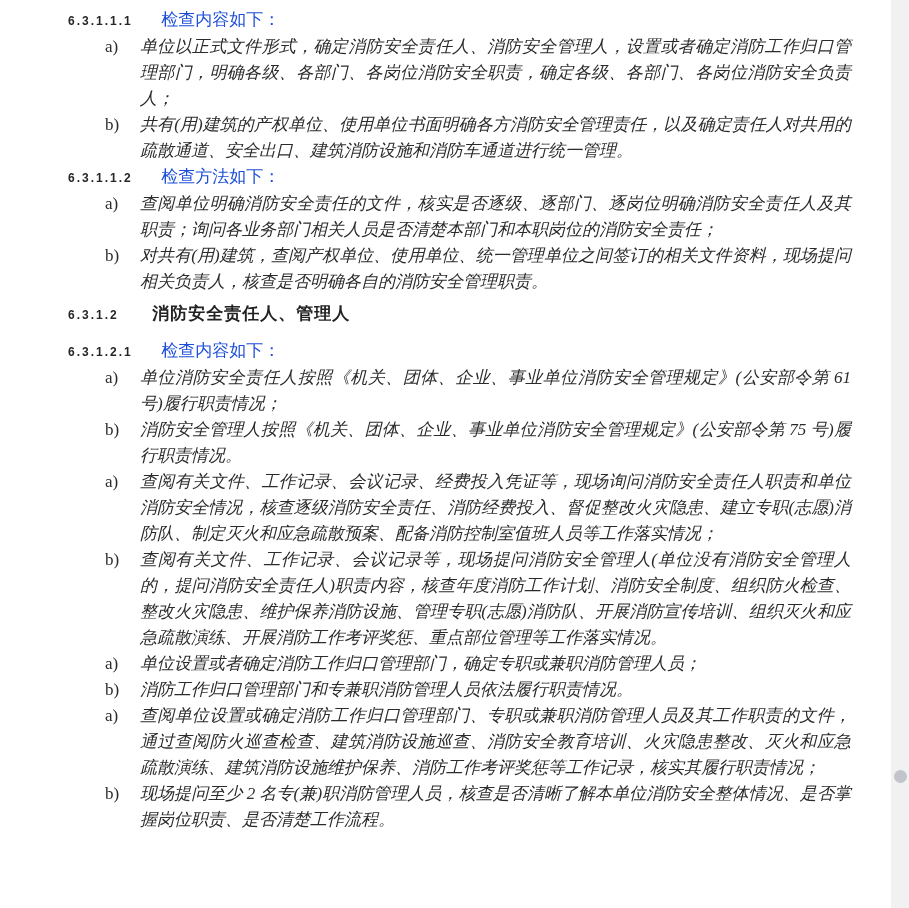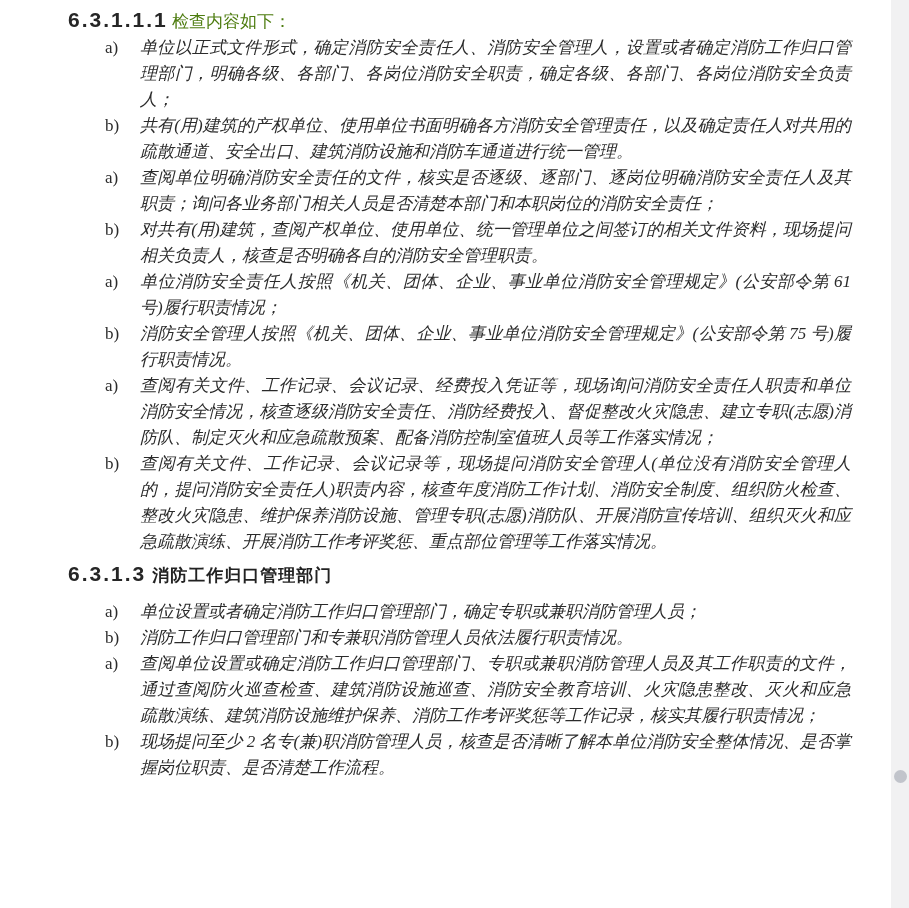--- a/index.html
+++ b/index.html
@@ -24,28 +24,28 @@
     top: 7px;
     width: 783px;
   }
   .clause-head {
     white-space: nowrap;
   }
   .num {
     display: inline-block;
     font-family: "Liberation Sans", "DejaVu Sans", sans-serif;
     font-weight: 700;
-    font-size: 21px;
+    font-size: 12px;
     letter-spacing: 2px;
     color: #262626;
     vertical-align: baseline;
   }
   .clause-head .num { min-width: 89px; }
   .clause-title {
-    color: #4d7c0f;
+    color: #1d4ed8;
   }
   .section-heading {
     margin-top: 6px;
     margin-bottom: 10px;
     white-space: nowrap;
   }
   .section-heading .num { min-width: 80px; }
   .section-heading .heading-title {
     font-family: "Liberation Sans", "DejaVu Sans", sans-serif;
     font-weight: 700;
@@ -97,52 +97,60 @@
     </div>
     <div class="item">
       <span class="item-label">a)</span>
       <span class="item-text">单位以正式文件形式，确定消防安全责任人、消防安全管理人，设置或者确定消防工作归口管理部门，明确各级、各部门、各岗位消防安全职责，确定各级、各部门、各岗位消防安全负责人；</span>
     </div>
     <div class="item">
       <span class="item-label">b)</span>
       <span class="item-text">共有(用)建筑的产权单位、使用单位书面明确各方消防安全管理责任，以及确定责任人对共用的疏散通道、安全出口、建筑消防设施和消防车通道进行统一管理。</span>
     </div>
 
+    <div class="clause-head">
+      <span class="num">6.3.1.1.2</span>
+      <span class="clause-title">检查方法如下：</span>
+    </div>
     <div class="item">
       <span class="item-label">a)</span>
       <span class="item-text">查阅单位明确消防安全责任的文件，核实是否逐级、逐部门、逐岗位明确消防安全责任人及其职责；询问各业务部门相关人员是否清楚本部门和本职岗位的消防安全责任；</span>
     </div>
     <div class="item">
       <span class="item-label">b)</span>
       <span class="item-text">对共有(用)建筑，查阅产权单位、使用单位、统一管理单位之间签订的相关文件资料，现场提问相关负责人，核查是否明确各自的消防安全管理职责。</span>
     </div>
 
+    <div class="section-heading">
+      <span class="num">6.3.1.2</span>
+      <span class="heading-title">消防安全责任人、管理人</span>
+    </div>
 
+    <div class="clause-head">
+      <span class="num">6.3.1.2.1</span>
+      <span class="clause-title">检查内容如下：</span>
+    </div>
     <div class="item">
       <span class="item-label">a)</span>
       <span class="item-text">单位消防安全责任人按照《机关、团体、企业、事业单位消防安全管理规定》(公安部令第 61 号)履行职责情况；</span>
     </div>
     <div class="item">
       <span class="item-label">b)</span>
       <span class="item-text">消防安全管理人按照《机关、团体、企业、事业单位消防安全管理规定》(公安部令第 75 号)履行职责情况。</span>
     </div>
 
     <div class="item">
       <span class="item-label">a)</span>
       <span class="item-text">查阅有关文件、工作记录、会议记录、经费投入凭证等，现场询问消防安全责任人职责和单位消防安全情况，核查逐级消防安全责任、消防经费投入、督促整改火灾隐患、建立专职(志愿)消防队、制定灭火和应急疏散预案、配备消防控制室值班人员等工作落实情况；</span>
     </div>
     <div class="item">
       <span class="item-label">b)</span>
       <span class="item-text">查阅有关文件、工作记录、会议记录等，现场提问消防安全管理人(单位没有消防安全管理人的，提问消防安全责任人)职责内容，核查年度消防工作计划、消防安全制度、组织防火检查、整改火灾隐患、维护保养消防设施、管理专职(志愿)消防队、开展消防宣传培训、组织灭火和应急疏散演练、开展消防工作考评奖惩、重点部位管理等工作落实情况。</span>
     </div>
 
-    <div class="section-heading">
-      <span class="num">6.3.1.3</span>
-      <span class="heading-title">消防工作归口管理部门</span>
-    </div>
 
     <div class="item">
       <span class="item-label">a)</span>
       <span class="item-text">单位设置或者确定消防工作归口管理部门，确定专职或兼职消防管理人员；</span>
     </div>
     <div class="item">
       <span class="item-label">b)</span>
       <span class="item-text">消防工作归口管理部门和专兼职消防管理人员依法履行职责情况。</span>
     </div>
 

